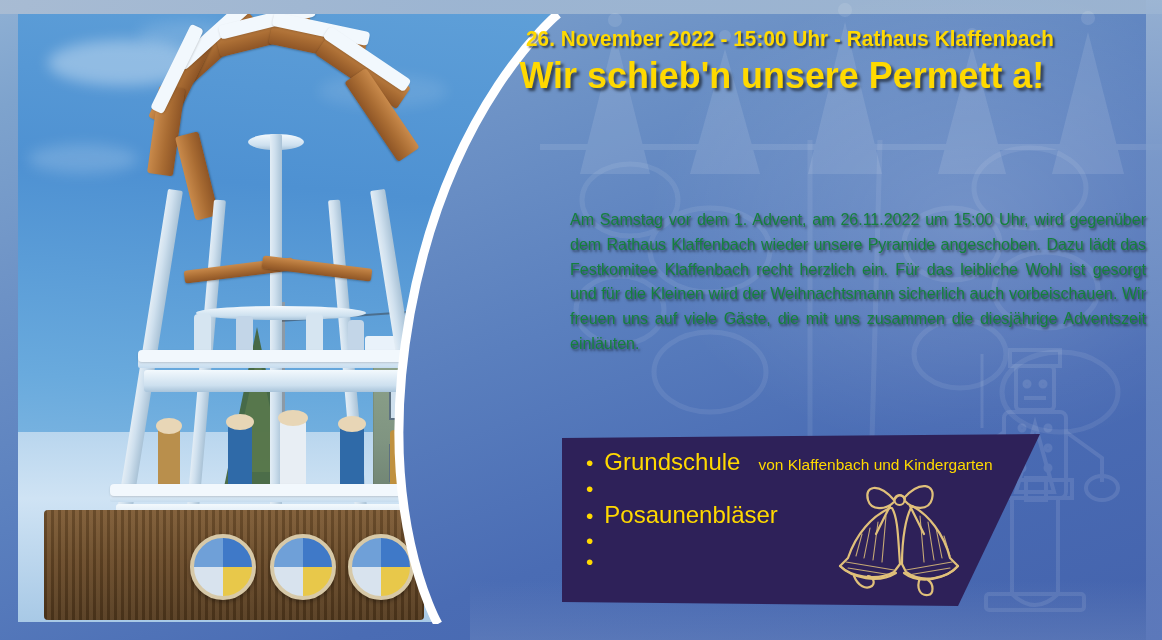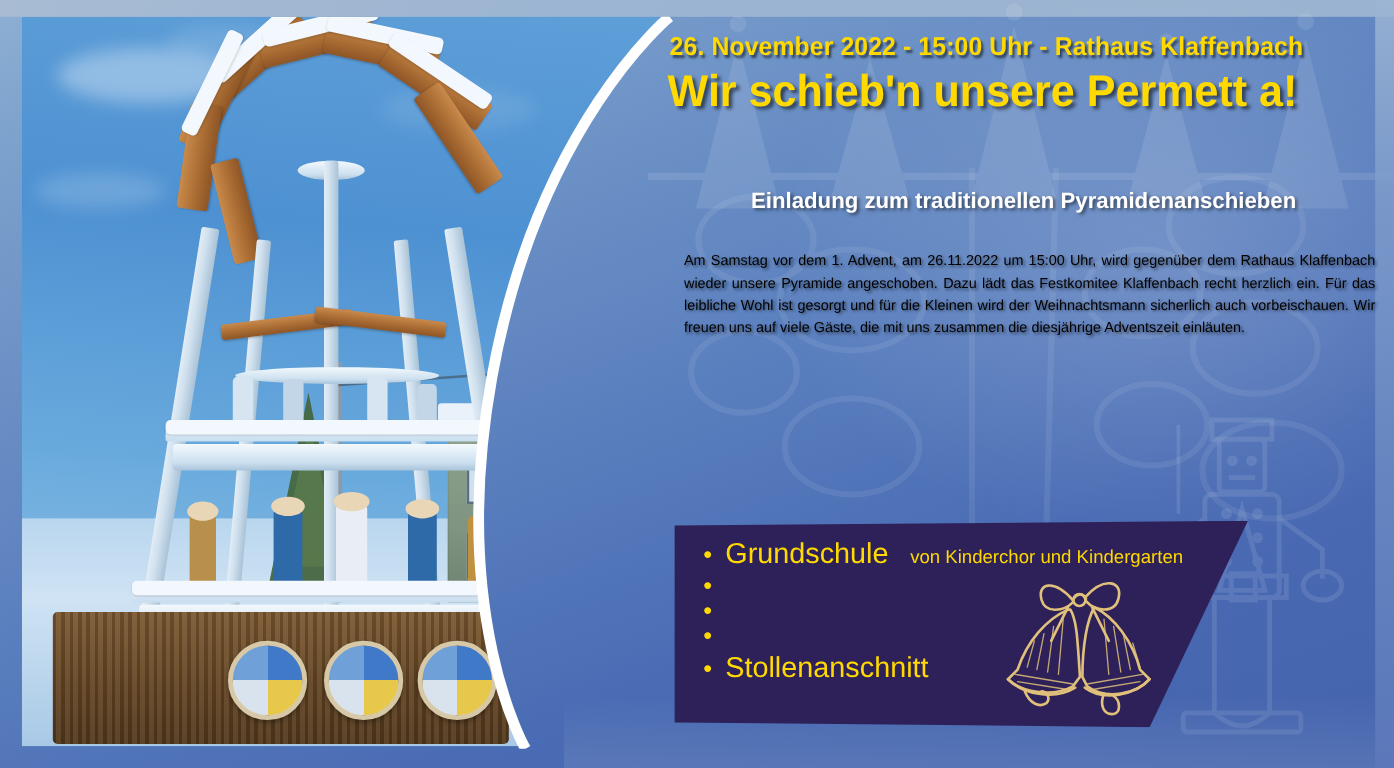--- a/index.html
+++ b/index.html
@@ -119,21 +119,21 @@
   }
   .figure{position:absolute;border-radius:4px 4px 2px 2px;}
 
   
   .photo-stroke{
     position:absolute;left:18px;top:14px;width:548px;height:610px;pointer-events:none;
   }
 
   
   .hdr{
-    position:absolute;left:484px;top:28px;width:650px;text-align:center;
+    position:absolute;left:500px;top:28px;width:650px;text-align:left;
   }
   .hdr .line1{
     font-size:21.5px;font-weight:bold;color:#ffd900;letter-spacing:.1px;
     text-shadow:2px 2px 2px rgba(0,0,0,.55);
     white-space:nowrap;line-height:1.1;
     transform:scaleX(.96);transform-origin:right center;
   }
   .hdr .line2{
     font-size:37px;font-weight:bold;color:#ffd900;margin-top:5px;
     text-shadow:3px 3px 3px rgba(0,0,0,.55);
@@ -142,21 +142,21 @@
   }
 
   
   .subtitle{
     position:absolute;left:560px;top:156px;width:586px;
     text-align:center;color:#ffffff;font-size:18.5px;font-weight:bold;
     text-shadow:2px 2px 3px rgba(0,0,0,.55);
   }
   .bodytext{
     position:absolute;left:570px;top:208px;width:576px;
-    color:#000000;font-size:12px;line-height:1.55;text-align:justify;
+    color:#15803d;font-size:16px;line-height:1.55;text-align:justify;
     text-shadow:1.5px 1.5px 2.5px rgba(0,0,0,.55);
   }
 
   
   .purple{
     position:absolute;left:540px;top:434px;width:560px;height:175px;
     background:#2e2159;
     -webkit-clip-path:polygon(22px 4px, 500px 0px, 418px 172px, 22px 168px);
     clip-path:polygon(22px 4px, 500px 0px, 418px 172px, 22px 168px);
   }
@@ -336,44 +336,43 @@
 
   <svg class="photo-stroke" viewBox="0 0 548 610" preserveAspectRatio="none">
     <path d="M540,0 C 540,0 430,90 392,300 C 356,500 420,610 420,610" fill="none" stroke="#ffffff" stroke-width="9"></path>
   </svg>
 
   <div class="hdr">
     <div class="line1">26. November 2022 - 15:00 Uhr - Rathaus Klaffenbach</div>
     <div class="line2">Wir schieb'n unsere Permett a!</div>
   </div>
 
-  <div class="subtitle">Einladung zum traditionellen Pyramidenanschieben</div>
 
   <div class="bodytext">Am Samstag vor dem 1. Advent, am 26.11.2022 um 15:00 Uhr, wird gegenüber dem Rathaus Klaffenbach wieder unsere Pyramide angeschoben. Dazu lädt das Festkomitee Klaffenbach recht herzlich ein. Für das leibliche Wohl ist gesorgt und für die Kleinen wird der Weihnachtsmann sicherlich auch vorbeischauen. Wir freuen uns auf viele Gäste, die mit uns zusammen die diesjährige Adventszeit einläuten.</div>
 
   <div class="purple"></div>
 
   <div class="bullets">
     <div class="bi">
       <span class="dot">•</span>
       <span>Grundschule</span>
-      <span class="sub">von Kinderchor und Kindergarten</span>
+      <span class="sub">von Klaffenbach und Kindergarten</span>
     </div>
     <div class="bi">
       <span class="dot">•</span>
     </div>
     <div class="bi">
       <span class="dot">•</span>
+      <span>Posaunenbläser</span>
     </div>
     <div class="bi">
       <span class="dot">•</span>
     </div>
     <div class="bi">
       <span class="dot">•</span>
-      <span>Stollenanschnitt</span>
     </div>
   </div>
 
   <svg class="bells" viewBox="0 0 160 128">
     <g fill="none" stroke="#e0c07a" stroke-width="2.2" stroke-linecap="round" stroke-linejoin="round">
 
       <path d="M66,28 C50,10 36,14 40,28 C43,39 58,38 66,30"></path>
       <path d="M76,26 C92,8 108,12 104,27 C101,39 85,38 77,29"></path>
       <path d="M66,28 C70,22 74,22 77,27"></path>
       <circle cx="71.5" cy="28" r="5"></circle>

